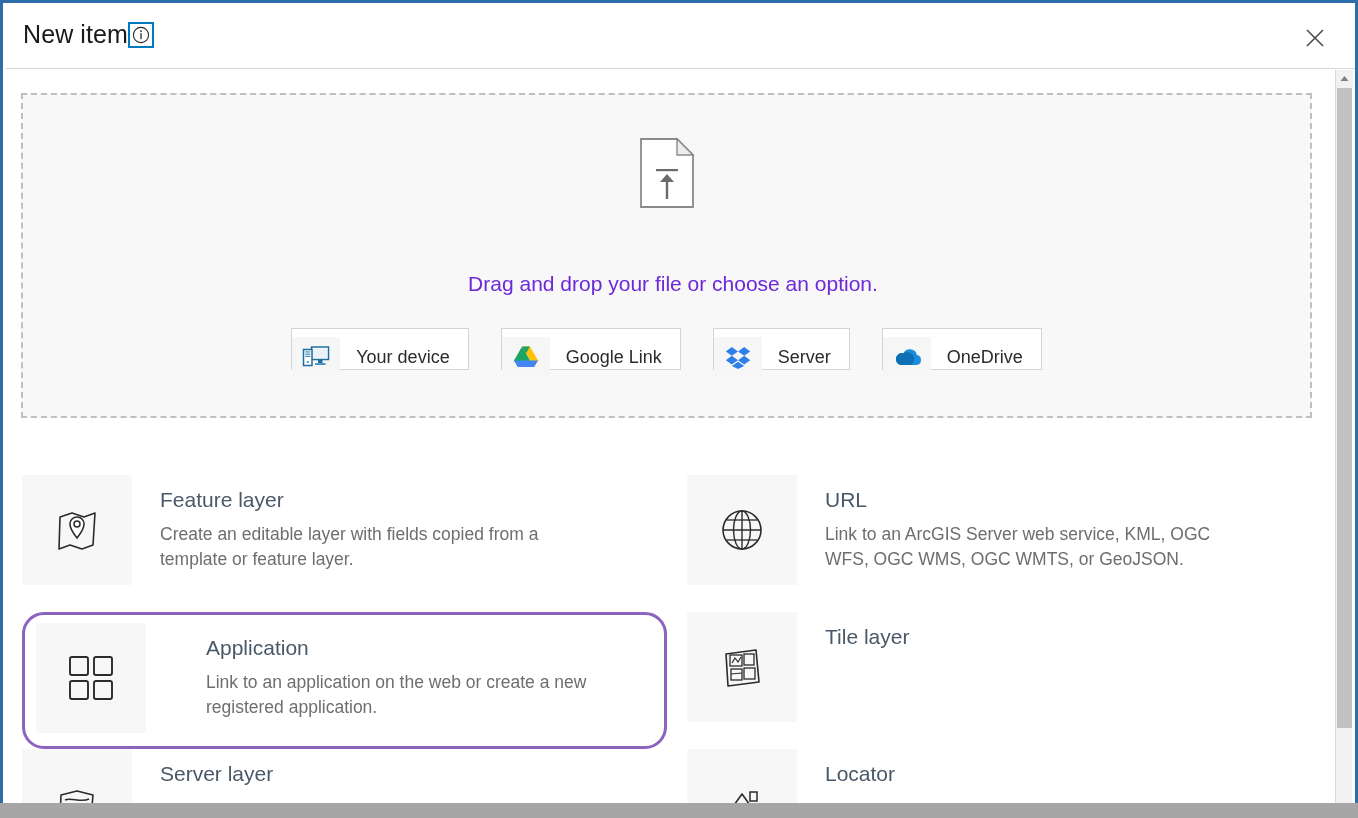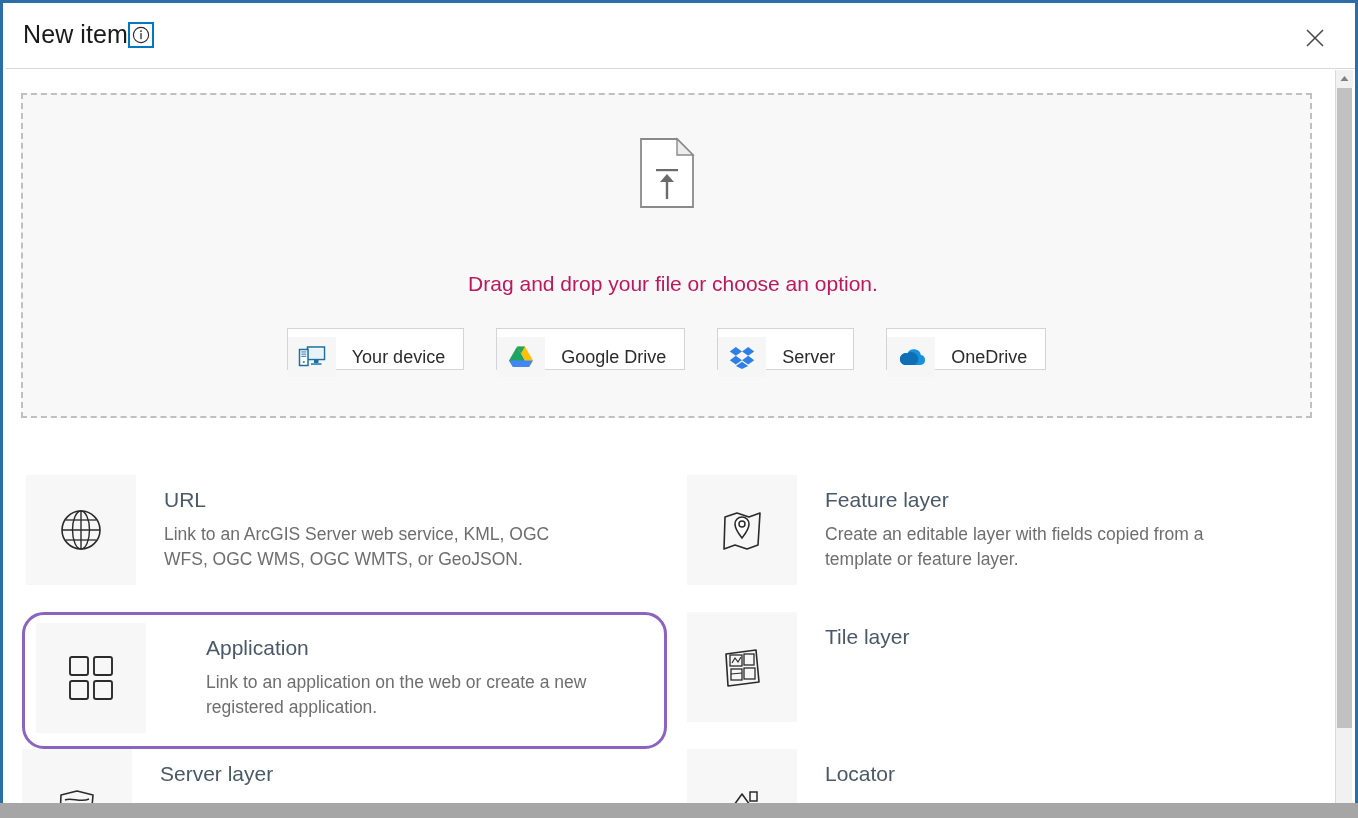--- a/index.html
+++ b/index.html
@@ -83,21 +83,21 @@
   #dropzone-icon {
     position: absolute;
     left: 0; right: 0; top: 42px;
     display: flex; justify-content: center;
   }
   #dropzone-text {
     position: absolute;
     left: 13px; right: 0; top: 177px;
     text-align: center;
     font-size: 21px;
-    color: #be185d;
+    color: #6d28d9;
   }
   #source-buttons {
     position: absolute;
     left: 0; right: 0; top: 233px;
     display: flex;
     justify-content: center;
     gap: 32px;
   }
   .source-button {
     height: 42px;
@@ -285,21 +285,21 @@
 
         <div class="source-button">
           <span class="source-button-icon">
             <svg width="26" height="24" viewBox="0 0 26 24">
               <path d="M9.1 1.5 L16.9 1.5 L25 15.6 L21 22 Z" fill="#ffc107"></path>
               <path d="M9.1 1.5 L1 15.6 L5 22 L17 15.6 Z" fill="#1da462"></path>
               <path d="M1 15.6 L25 15.6 L21 22 L5 22 Z" fill="#4285f4"></path>
               <path d="M9.1 1.5 L13 8.6 L16.9 1.5 Z" fill="#1da462"></path>
             </svg>
           </span>
-          <span class="source-button-label">Google Drive</span>
+          <span class="source-button-label">Google Link</span>
         </div>
 
         <div class="source-button">
           <span class="source-button-icon">
             <svg width="26" height="24" viewBox="0 0 26 24">
               <path d="M6.8 2 L0.8 6.4 L6.8 10.8 L13 6.4 Z" fill="#2f7fe8"></path>
               <path d="M19.2 2 L25.2 6.4 L19.2 10.8 L13 6.4 Z" fill="#2f7fe8"></path>
               <path d="M0.8 15.2 L6.8 10.8 L13 15.2 L6.8 19.6 Z" fill="#2f7fe8"></path>
               <path d="M25.2 15.2 L19.2 10.8 L13 15.2 L19.2 19.6 Z" fill="#2f7fe8"></path>
               <path d="M6.9 20.9 L13 16.8 L19.1 20.9 L13 24 Z" fill="#2f7fe8"></path>
@@ -318,48 +318,48 @@
           <span class="source-button-label">OneDrive</span>
         </div>
 
       </div>
     </div>
 
     <div id="item-type-grid">
 
       <div class="type-row">
 
+        <div class="type-card left">
+          <span class="type-card-icon">
+            <svg width="54" height="54" viewBox="0 0 54 54">
+              <path d="M10 14 L22 10 L34 14 L45 10 L43 42 L32 46 L20 42 L9 46 Z" fill="none" stroke="#2b2b2b" stroke-width="1.6" stroke-linejoin="round"></path>
+              <path d="M27 14 a7 7 0 0 1 7 7 c0 5.2 -7 14 -7 14 s-7 -8.8 -7 -14 a7 7 0 0 1 7 -7 Z" fill="#ffffff" stroke="#2b2b2b" stroke-width="1.6"></path>
+              <circle cx="27" cy="21" r="3" fill="none" stroke="#2b2b2b" stroke-width="1.5"></circle>
+            </svg>
+          </span>
+          <div class="type-card-body">
+            <div class="type-card-title">Feature layer</div>
+            <div class="type-card-desc">Create an editable layer with fields copied from a template or feature layer.</div>
+          </div>
+        </div>
+
         <div class="type-card right">
           <span class="type-card-icon">
             <svg width="52" height="52" viewBox="0 0 52 52">
               <circle cx="26" cy="26" r="19" fill="none" stroke="#2b2b2b" stroke-width="1.6"></circle>
               <ellipse cx="26" cy="26" rx="8.5" ry="19" fill="none" stroke="#2b2b2b" stroke-width="1.4"></ellipse>
               <line x1="7" y1="26" x2="45" y2="26" stroke="#2b2b2b" stroke-width="1.4"></line>
               <line x1="26" y1="7" x2="26" y2="45" stroke="#2b2b2b" stroke-width="1.4"></line>
               <path d="M10.5 16 H41.5" fill="none" stroke="#2b2b2b" stroke-width="1.3"></path>
               <path d="M10.5 36 H41.5" fill="none" stroke="#2b2b2b" stroke-width="1.3"></path>
             </svg>
           </span>
           <div class="type-card-body">
             <div class="type-card-title">URL</div>
             <div class="type-card-desc">Link to an ArcGIS Server web service, KML, OGC WFS, OGC WMS, OGC WMTS, or GeoJSON.</div>
-          </div>
-        </div>
-
-        <div class="type-card left">
-          <span class="type-card-icon">
-            <svg width="54" height="54" viewBox="0 0 54 54">
-              <path d="M10 14 L22 10 L34 14 L45 10 L43 42 L32 46 L20 42 L9 46 Z" fill="none" stroke="#2b2b2b" stroke-width="1.6" stroke-linejoin="round"></path>
-              <path d="M27 14 a7 7 0 0 1 7 7 c0 5.2 -7 14 -7 14 s-7 -8.8 -7 -14 a7 7 0 0 1 7 -7 Z" fill="#ffffff" stroke="#2b2b2b" stroke-width="1.6"></path>
-              <circle cx="27" cy="21" r="3" fill="none" stroke="#2b2b2b" stroke-width="1.5"></circle>
-            </svg>
-          </span>
-          <div class="type-card-body">
-            <div class="type-card-title">Feature layer</div>
-            <div class="type-card-desc">Create an editable layer with fields copied from a template or feature layer.</div>
           </div>
         </div>
 
       </div>
 
       <div class="type-row">
 
         <div class="type-card left selected">
           <span class="type-card-icon">
             <svg width="46" height="46" viewBox="0 0 46 46">

